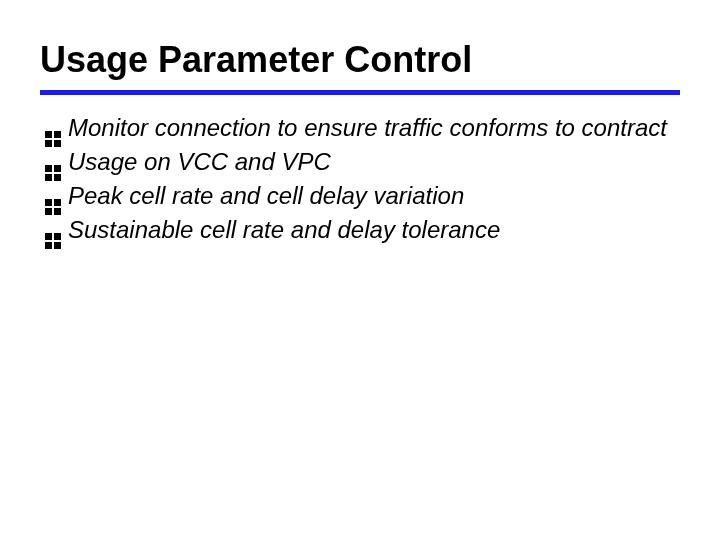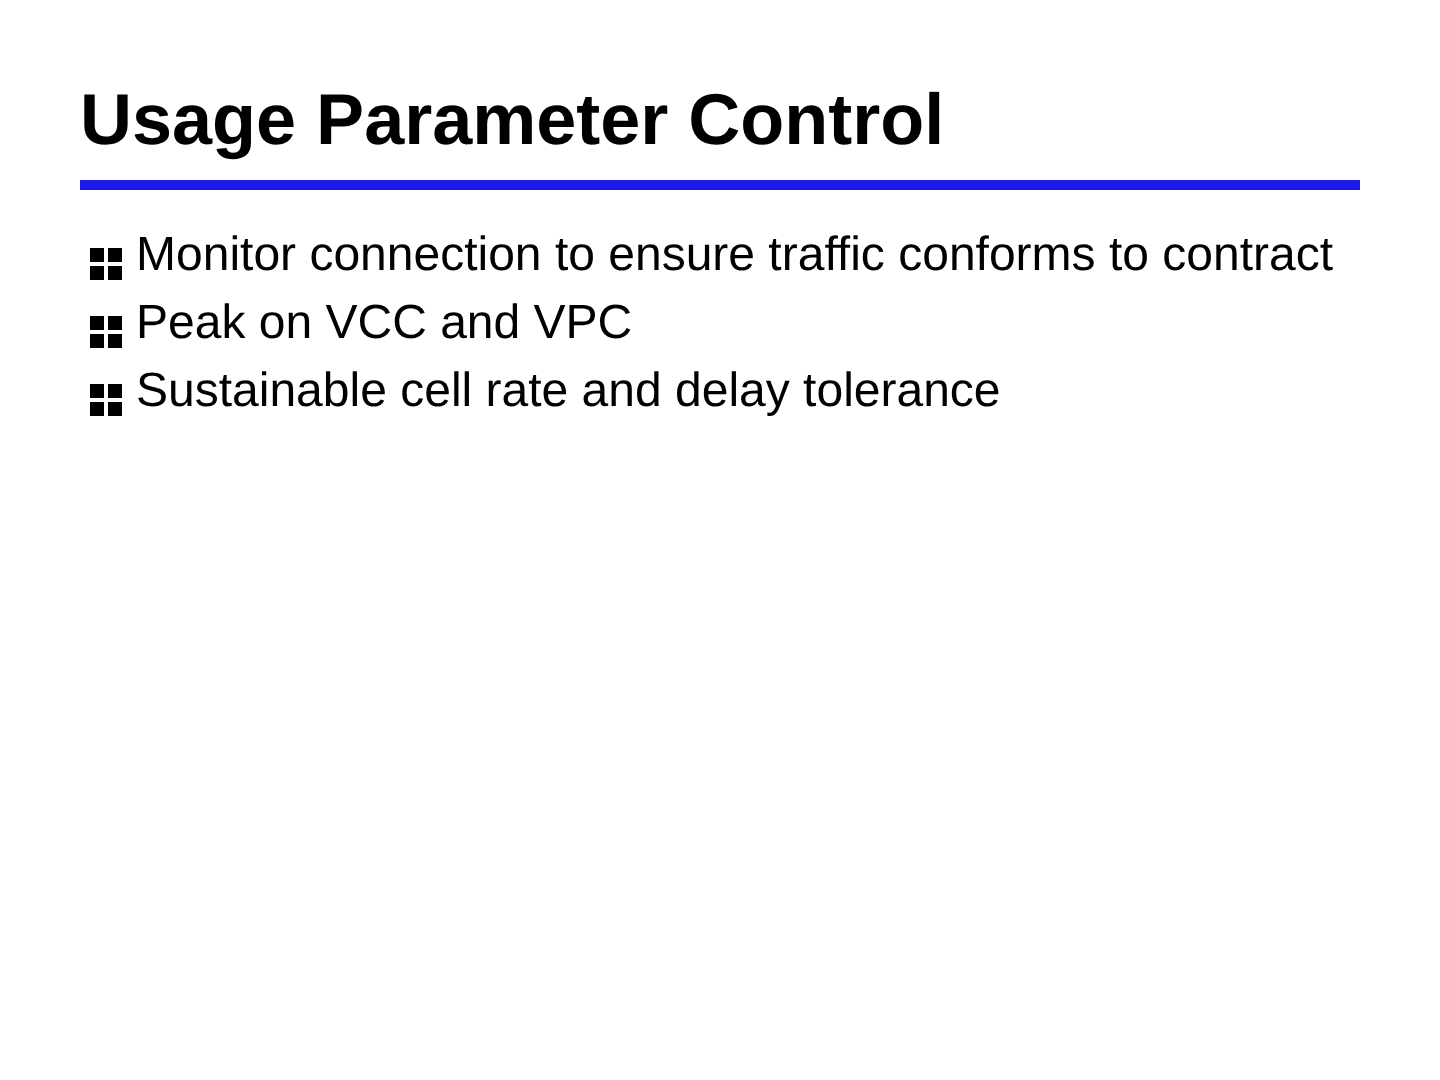--- a/index.html
+++ b/index.html
@@ -34,22 +34,23 @@
   .bullets {
     list-style: none;
     margin: 0;
     padding: 0 4px 0 4px;
     font-family: Tahoma, Verdana, Geneva, sans-serif;
     font-size: 24px;
     line-height: 1.25;
   }
   .bullets li {
     display: flex;
-    align-items: flex-start;
+    align-items: flex-end;
     margin: 0 0 4px 0;
+    font-style: italic;
   }
   .bullet-icon {
     flex: 0 0 auto;
     width: 18px;
     height: 18px;
     margin: 6px 6px 0 0;
   }
   .bullet-text {
     flex: 1 1 auto;
   }
@@ -74,21 +75,32 @@
     </li>
     <li>
       <span class="bullet-icon">
         <svg viewBox="0 0 18 18" width="18" height="18">
           <rect x="1" y="1" width="7" height="7" fill="#000"></rect>
           <rect x="10" y="1" width="7" height="7" fill="#000"></rect>
           <rect x="1" y="10" width="7" height="7" fill="#000"></rect>
           <rect x="10" y="10" width="7" height="7" fill="#000"></rect>
         </svg>
       </span>
-      <span class="bullet-text">Peak on VCC and VPC</span>
+      <span class="bullet-text">Usage on VCC and VPC</span>
+    </li>
+    <li>
+      <span class="bullet-icon">
+        <svg viewBox="0 0 18 18" width="18" height="18">
+          <rect x="1" y="1" width="7" height="7" fill="#000"></rect>
+          <rect x="10" y="1" width="7" height="7" fill="#000"></rect>
+          <rect x="1" y="10" width="7" height="7" fill="#000"></rect>
+          <rect x="10" y="10" width="7" height="7" fill="#000"></rect>
+        </svg>
+      </span>
+      <span class="bullet-text">Peak cell rate and cell delay variation</span>
     </li>
     <li>
       <span class="bullet-icon">
         <svg viewBox="0 0 18 18" width="18" height="18">
           <rect x="1" y="1" width="7" height="7" fill="#000"></rect>
           <rect x="10" y="1" width="7" height="7" fill="#000"></rect>
           <rect x="1" y="10" width="7" height="7" fill="#000"></rect>
           <rect x="10" y="10" width="7" height="7" fill="#000"></rect>
         </svg>
       </span>

